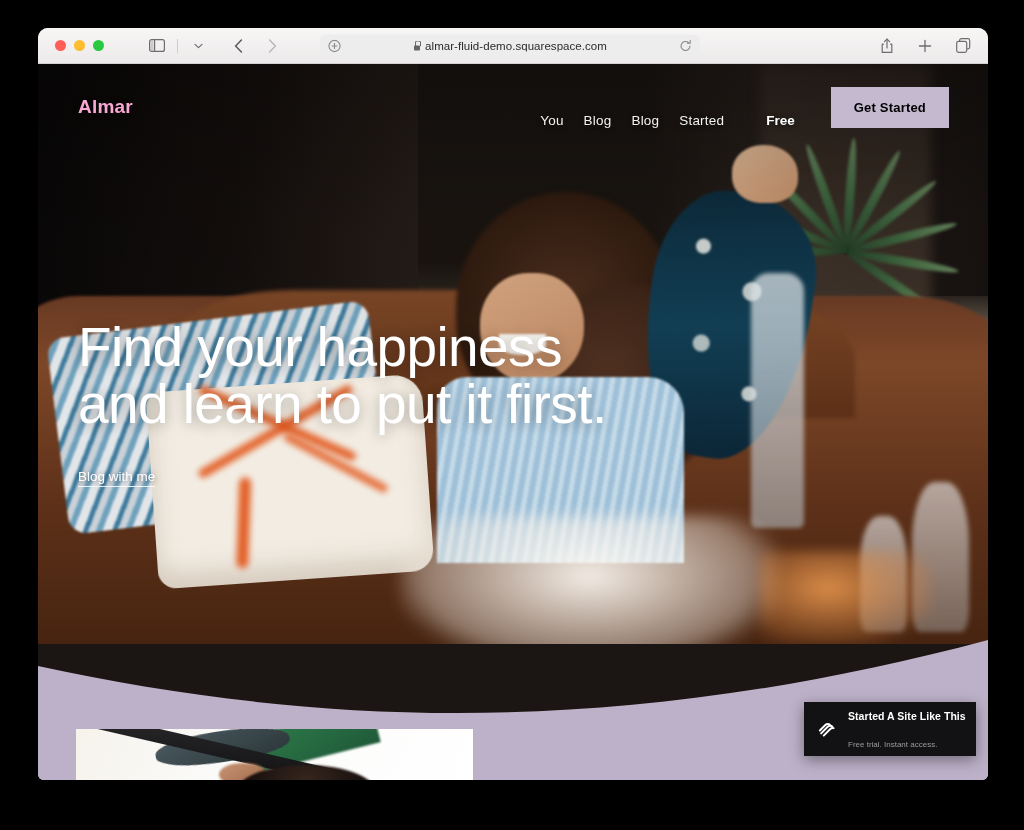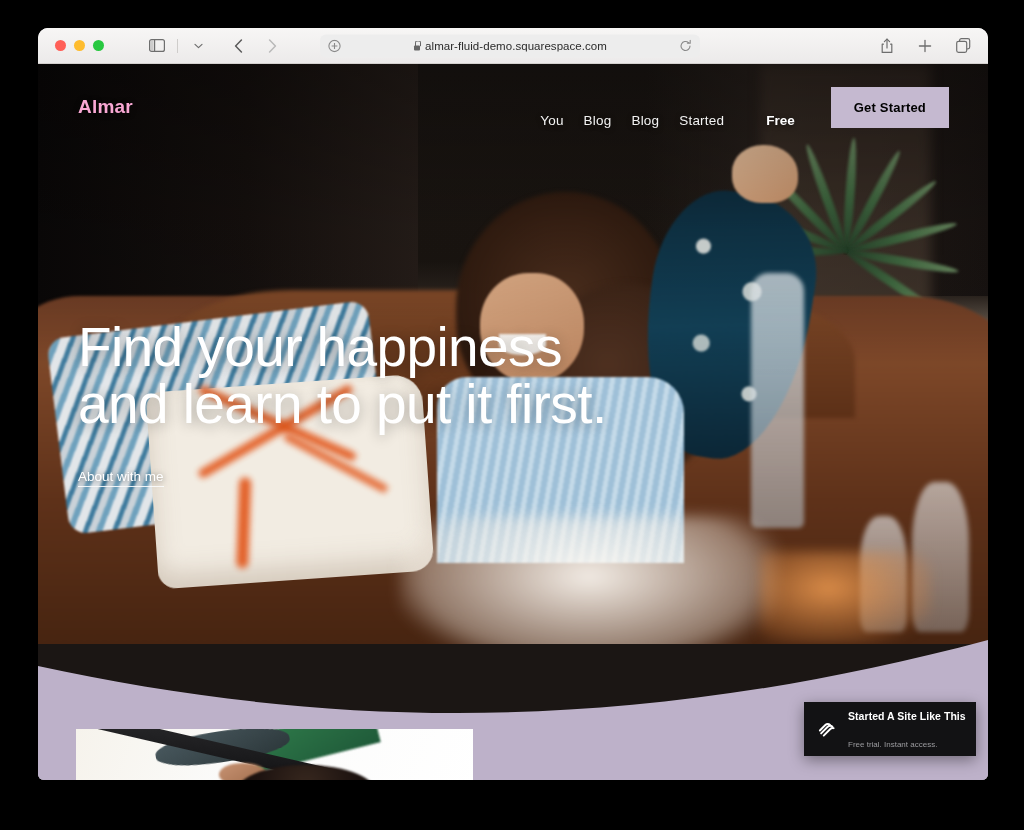--- a/index.html
+++ b/index.html
@@ -580,21 +580,21 @@
         <a class="nav-login">Free</a>
         <a class="btn-started">Get Started</a>
       </div>
     </div>
 
     <div class="hero-copy">
       <h1 class="hero-title">
         <div>Find your happiness</div>
         <div>and learn to put it first.</div>
       </h1>
-      <a class="hero-link">About with me</a>
+      <a class="hero-link">Blog with me</a>
     </div>
 
     <div class="s2-img">
       <div class="s2-img-inner">
         <div class="bike-sky"></div>
         <div class="bike-green"></div>
         <div class="bike-seat"></div>
         <div class="bike-bar"></div>
         <div class="bike-tan"></div>
         <div class="bike-hair"></div>

